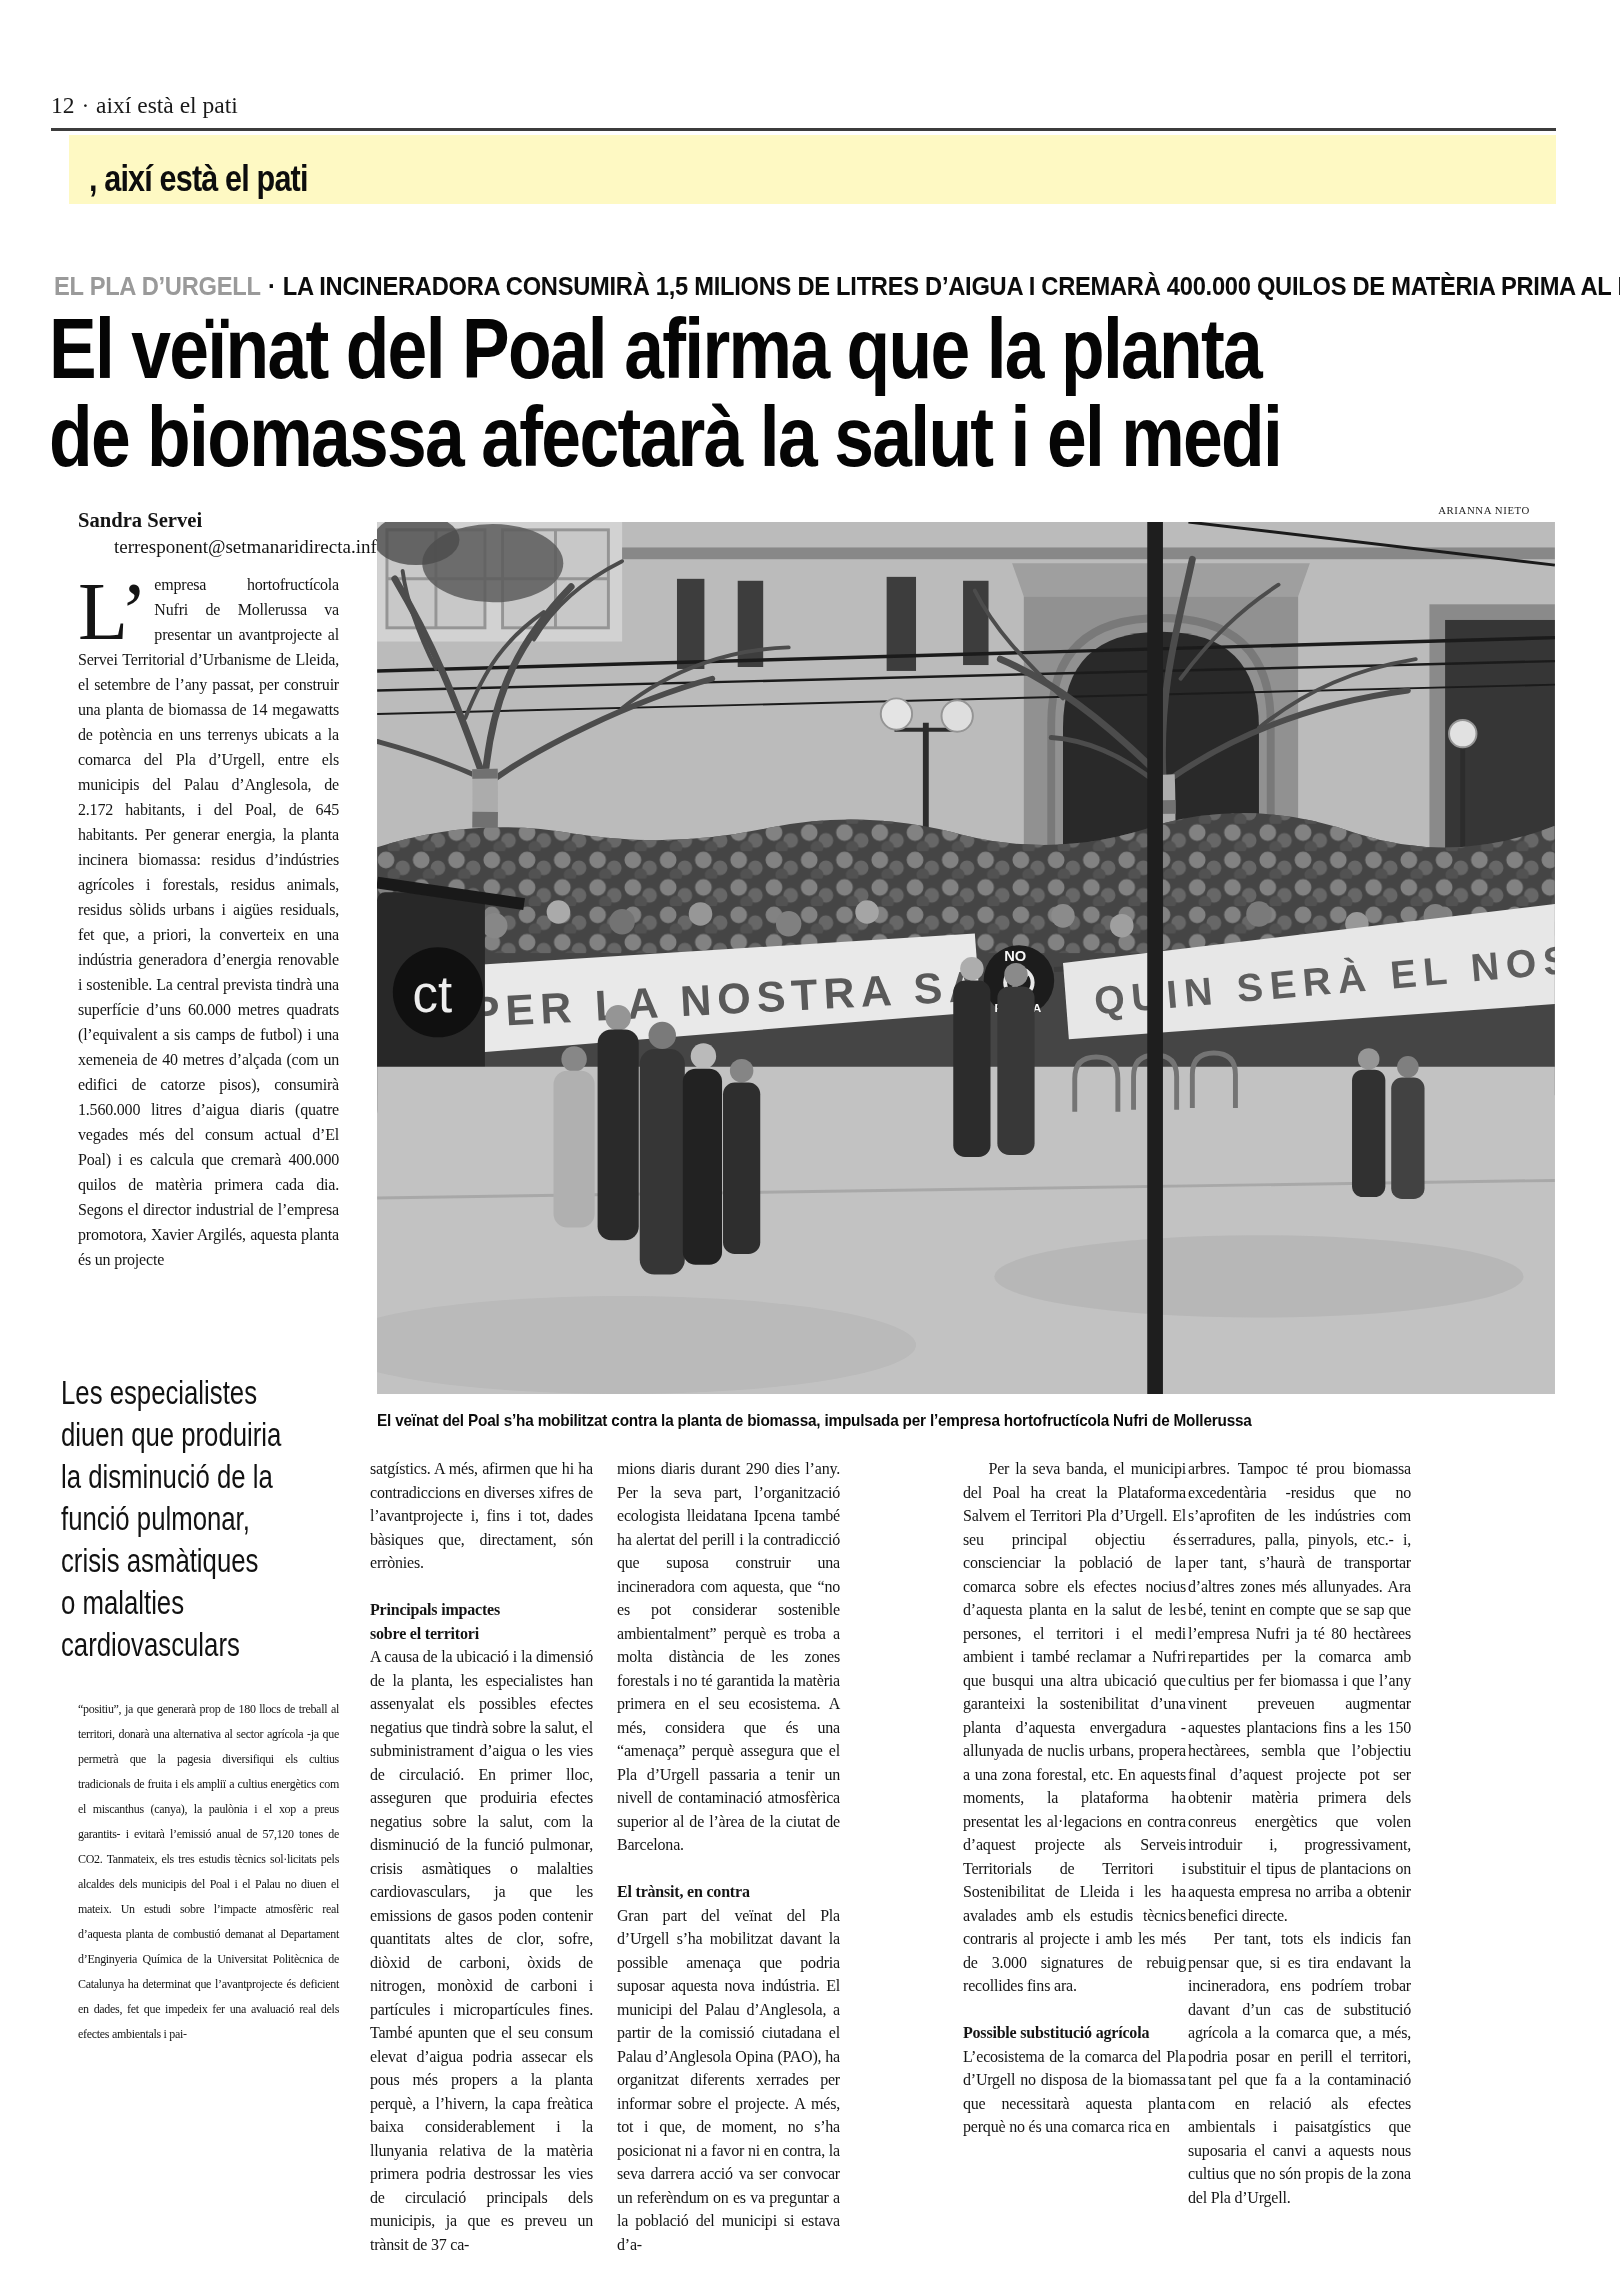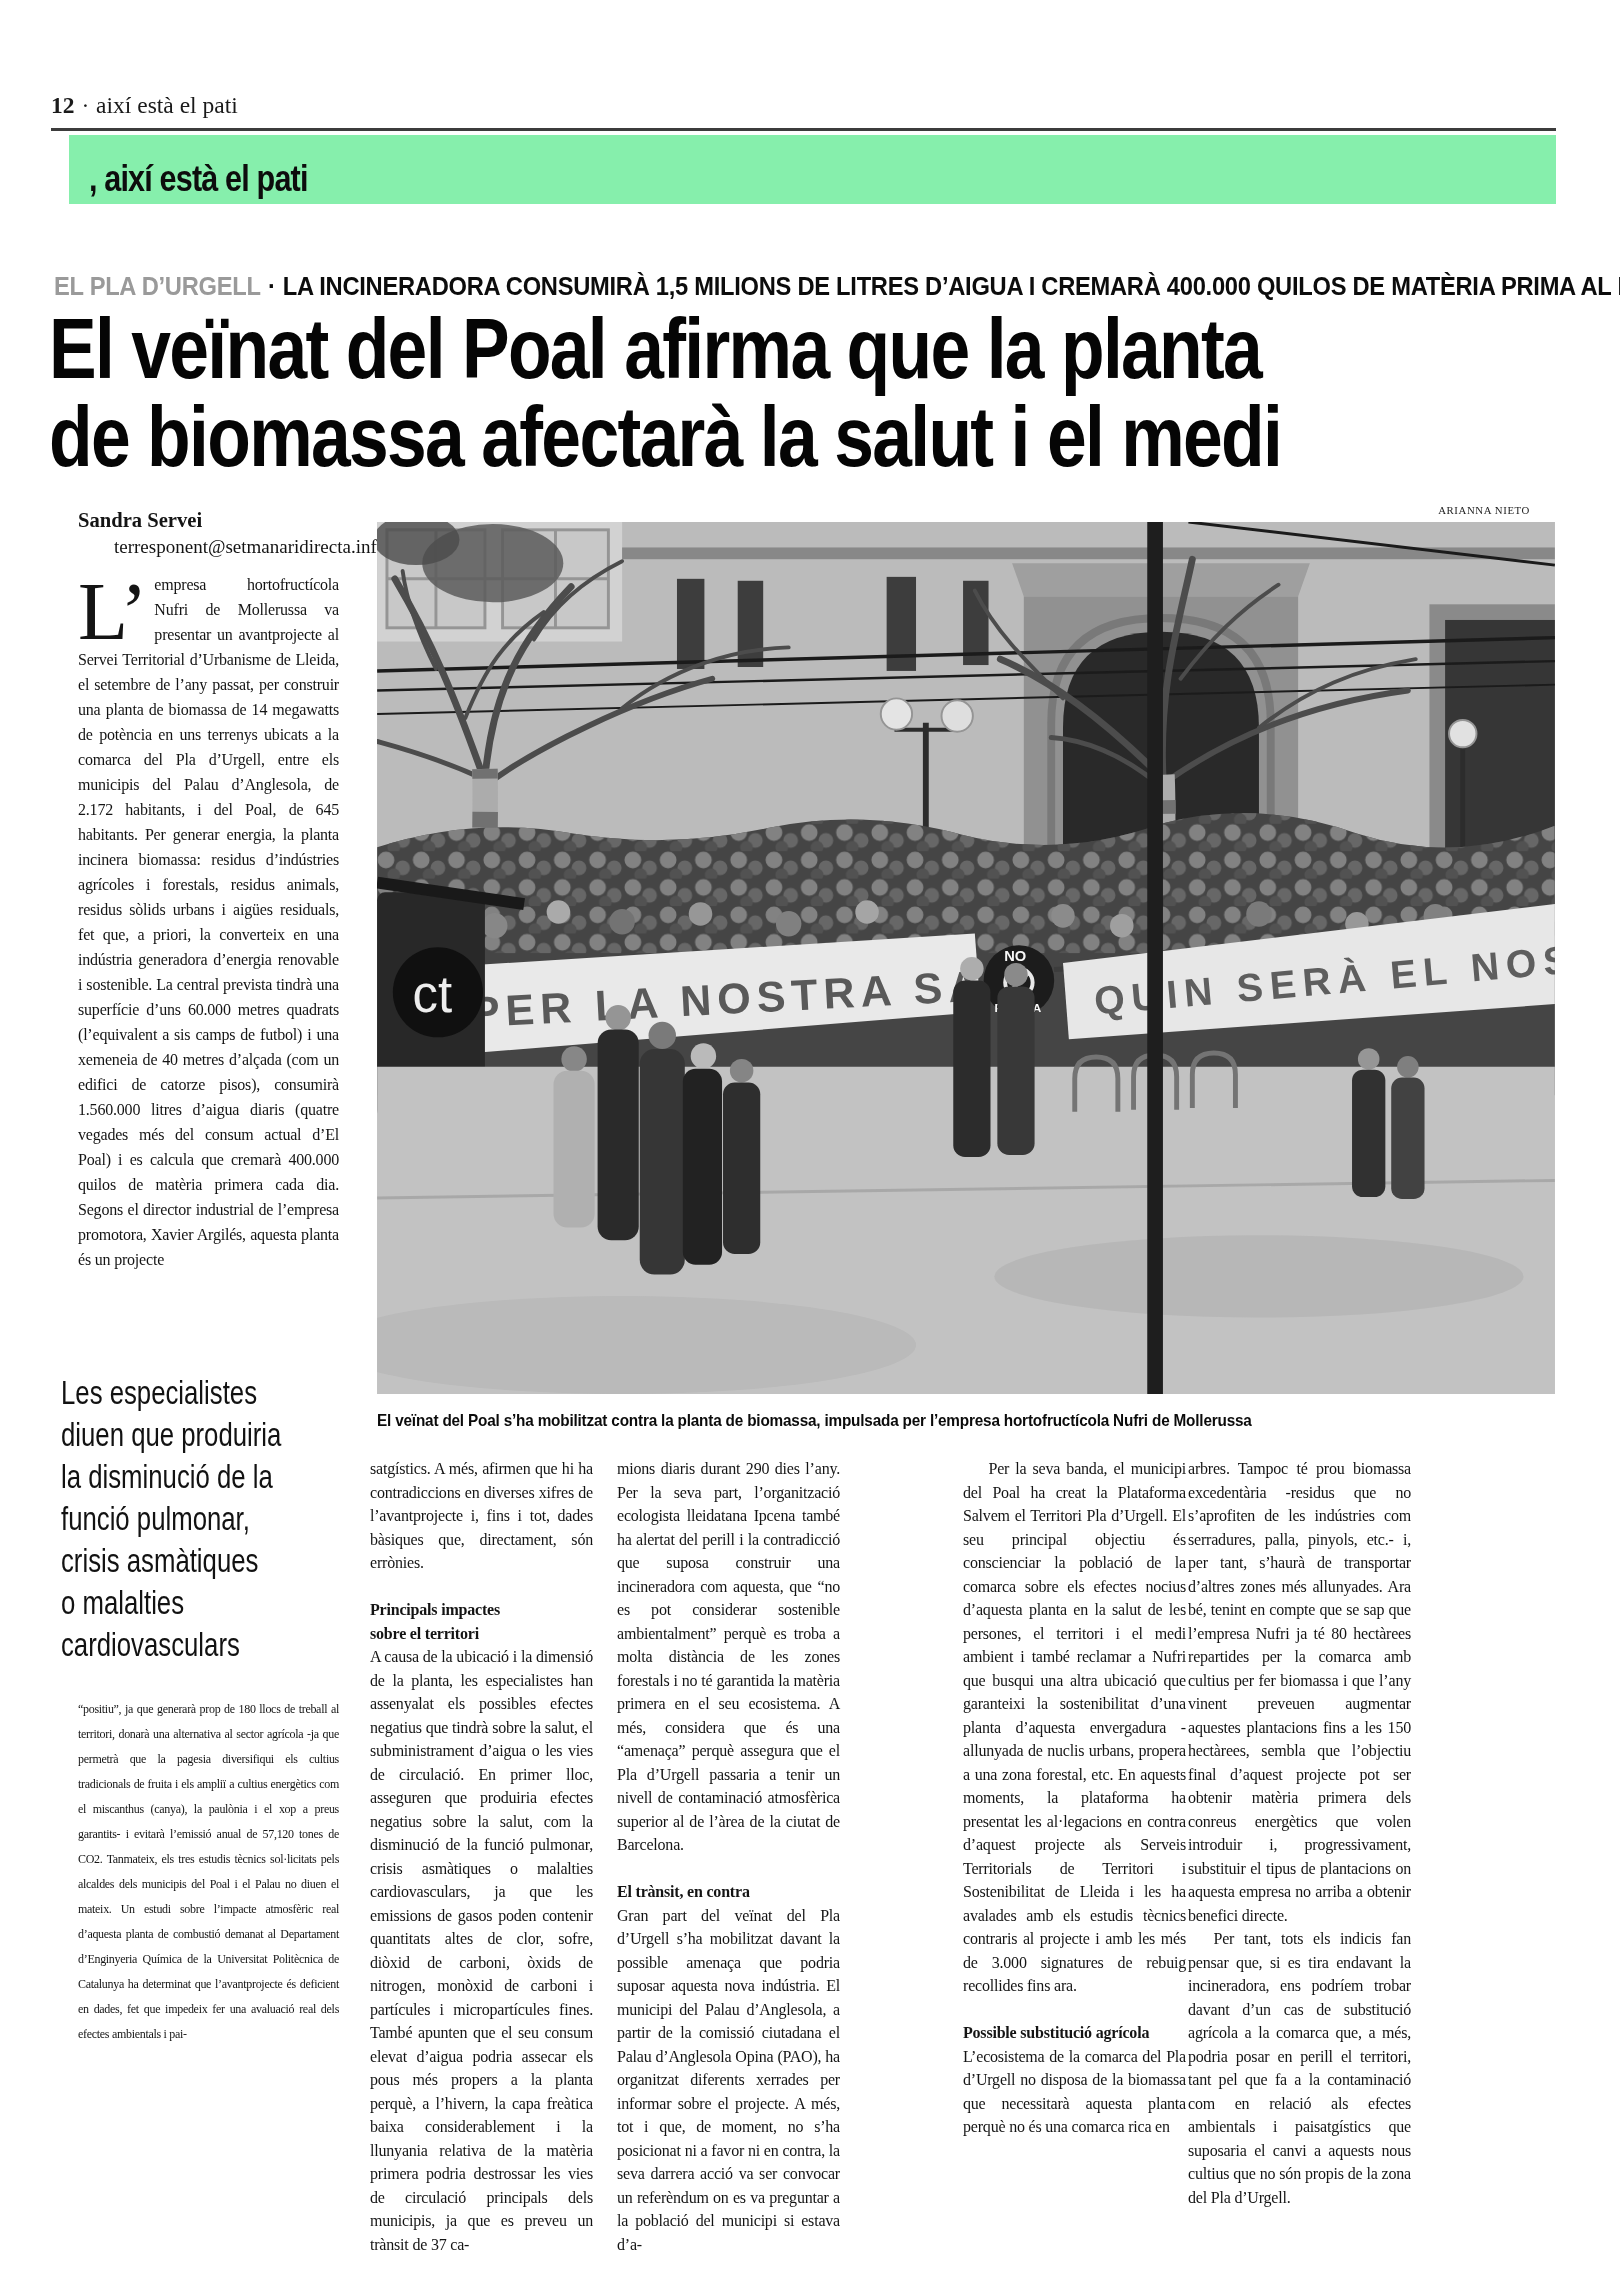--- a/index.html
+++ b/index.html
@@ -1,25 +1,25 @@
 <!DOCTYPE html>
 <html lang="ca"><head>
 <meta charset="utf-8">
 <style>
   html,body{margin:0;padding:0;}
   body{width:1620px;height:2293px;background:#ffffff;font-family:"Liberation Serif",serif;color:#141414;}
   #page{position:relative;width:1620px;height:2293px;overflow:hidden;background:#fff;}
 
   .hdr-left{position:absolute;left:51px;top:92px;font-size:23.5px;color:#1a1a1a;white-space:nowrap;}
-  .hdr-left .num{font-weight:bold;}
+  .hdr-left .num{font-weight:normal;}
   .hdr-left .sep{padding:0 6.9px;}
   .hdr-right{position:absolute;left:1029px;top:95px;width:526px;text-align:right;font-size:21.6px;color:#1a1a1a;white-space:nowrap;margin-top:44px;}
   .hdr-right .sep{padding:0 11.8px;}
   .rule{position:absolute;left:51px;top:128px;width:1505px;height:2.9px;background:#3c3c3c;}
-  .secbar{position:absolute;left:69px;top:135px;width:1487px;height:69px;background:#86efac;}
+  .secbar{position:absolute;left:69px;top:135px;width:1487px;height:69px;background:#fef9c3;}
   .secbar-title{position:absolute;left:19.6px;bottom:3.9px;font-family:"Liberation Sans",sans-serif;font-weight:bold;font-size:36px;letter-spacing:-1px;color:#0d0d0d;white-space:nowrap;transform:scaleX(.85);transform-origin:0 100%;}
 
   .kicker{position:absolute;left:54px;top:272px;font-family:"Liberation Sans",sans-serif;font-weight:bold;font-size:25.5px;letter-spacing:-0.3px;white-space:nowrap;color:#0c0c0c;transform:scaleX(.93);transform-origin:0 0;}
   .kicker .topic{color:#9a9a9a;}
   .kicker .sep{color:#0c0c0c;padding:0 7.8px;}
 
   .headline{position:absolute;left:49px;top:305px;font-family:"Liberation Sans",sans-serif;font-weight:bold;font-size:85px;line-height:88px;letter-spacing:-2px;color:#050505;white-space:pre-line;transform:scaleX(.84);transform-origin:0 0;}
 
   .byline{position:absolute;left:78px;top:508px;line-height:25.5px;}
   .byline .author{font-weight:bold;font-size:20.6px;}

